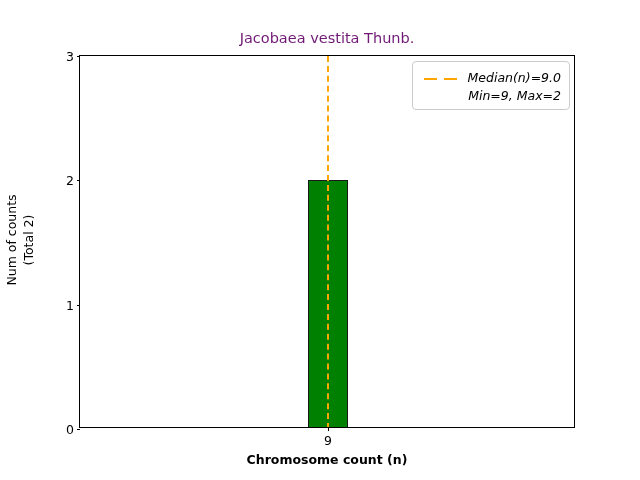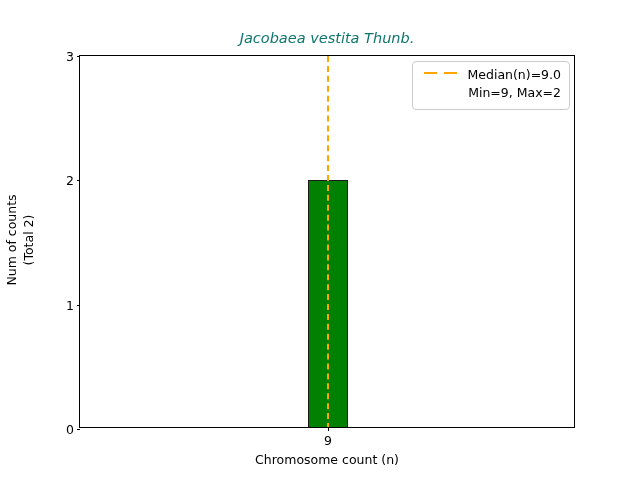--- a/index.html
+++ b/index.html
@@ -25,23 +25,22 @@
   }
 
   
   #chart-title {
     position: absolute;
     left: 79px;
     top: 30px;
     width: 496px;
     text-align: center;
     font-size: 14.5px;
-    color: #0f766e;
-    white-space: nowrap;
-    font-style: italic;
+    color: #701a75;
+    white-space: nowrap;
   }
 
   
   #plot-area {
     position: absolute;
     left: 79px;
     top: 55px;
     width: 496px;
     height: 373px;
     background: #ffffff;
@@ -123,20 +122,21 @@
   
   #xlabel {
     position: absolute;
     left: 79px;
     top: 452px;
     width: 496px;
     text-align: center;
     font-size: 12.5px;
     color: #000000;
     white-space: nowrap;
+    font-weight: bold;
   }
   #ylabel-wrap {
     position: absolute;
     left: 0px;
     top: 0px;
     width: 40px;
     height: 480px;
   }
   #ylabel {
     position: absolute;
@@ -160,23 +160,24 @@
     width: 158px;
     box-sizing: border-box;
     background: #ffffff;
     border: 1px solid #cccccc;
     border-radius: 4px;
     padding: 5px 8px 6px 8px;
     font-size: 12.5px;
   }
   .legend-row {
     display: flex;
-    align-items: flex-start;
+    align-items: flex-end;
     justify-content: flex-end;
     height: 18px;
+    font-style: italic;
   }
   .legend-swatch {
     width: 36px;
     height: 12px;
     margin-right: 9px;
     position: relative;
     flex: 0 0 auto;
   }
   .legend-swatch i {
     position: absolute;

